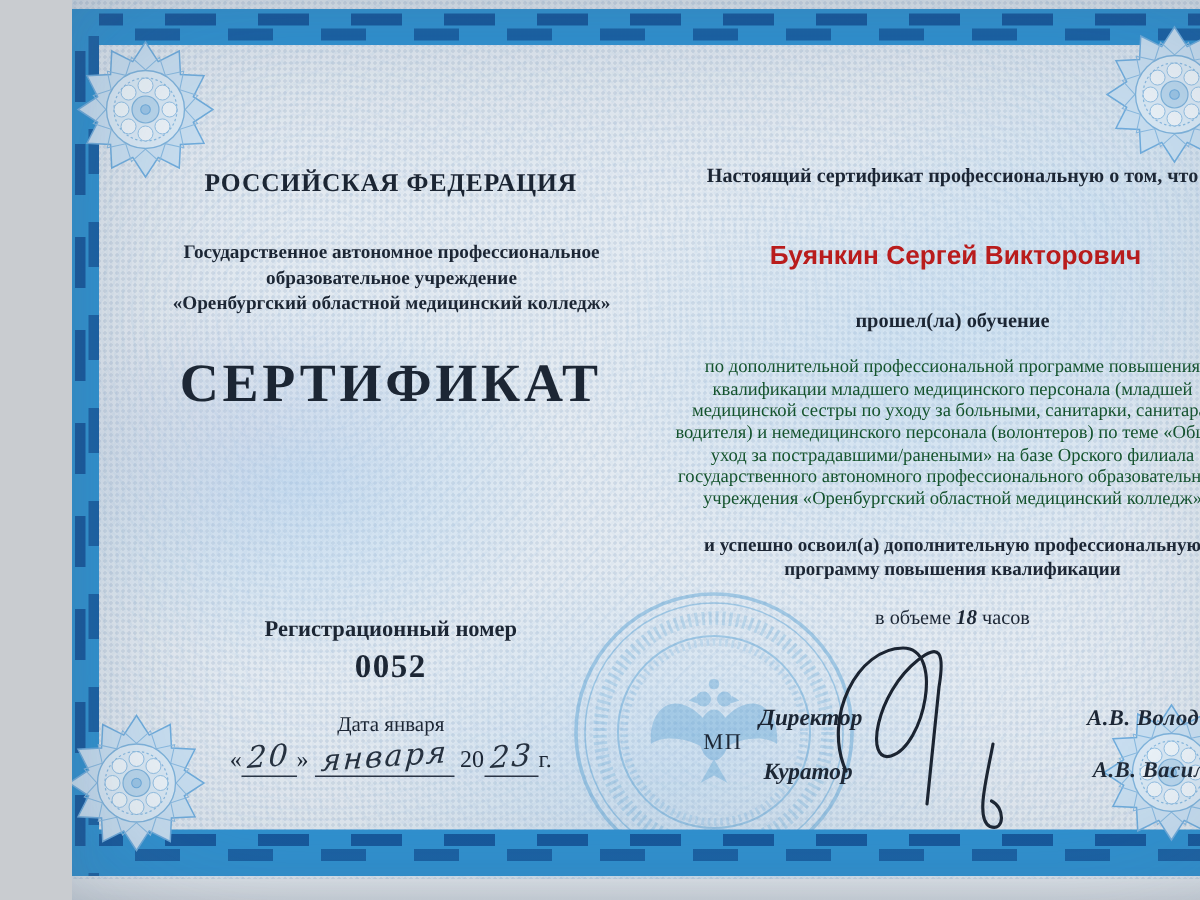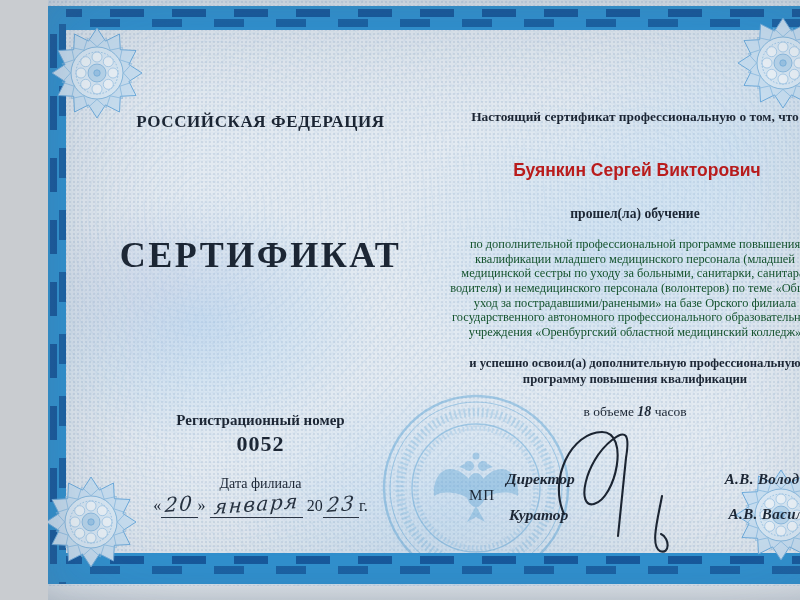--- a/index.html
+++ b/index.html
@@ -155,24 +155,29 @@
       <circle cx="7" cy="-22" r="5"></circle>
       <path d="M-12,-24 L-17,-21 L-11,-19 Z"></path>
       <path d="M12,-24 L17,-21 L11,-19 Z"></path>
       <circle cx="0" cy="-32" r="3.5"></circle>
       <path d="M0,18 L-9,34 L0,29 L9,34 Z"></path>
     </g>
   </svg>
 
   
   <div class="t l-country">РОССИЙСКАЯ ФЕДЕРАЦИЯ</div>
+  <div class="t l-inst">
+    <div>Государственное автономное профессиональное</div>
+    <div>образовательное учреждение</div>
+    <div>«Оренбургский областной медицинский колледж»</div>
+  </div>
   <div class="t l-title">СЕРТИФИКАТ</div>
   <div class="t l-reg-label">Регистрационный номер</div>
   <div class="t l-reg-num">0052</div>
-  <div class="t l-date-label">Дата филиала</div>
+  <div class="t l-date-label">Дата января</div>
   <div class="t l-date">
     <span>«</span><span class="uline"><span class="hand">20</span></span><span>»</span>
     <span class="uline"><span class="hand">января</span></span>
     <span>20</span><span class="uline"><span class="hand">23</span></span><span>г.</span>
   </div>
 
   
   <div class="t r-intro">Настоящий сертификат профессиональную о том, что</div>
   <div class="t r-name">Буянкин Сергей Викторович</div>
   <div class="t r-passed">прошел(ла) обучение</div>

